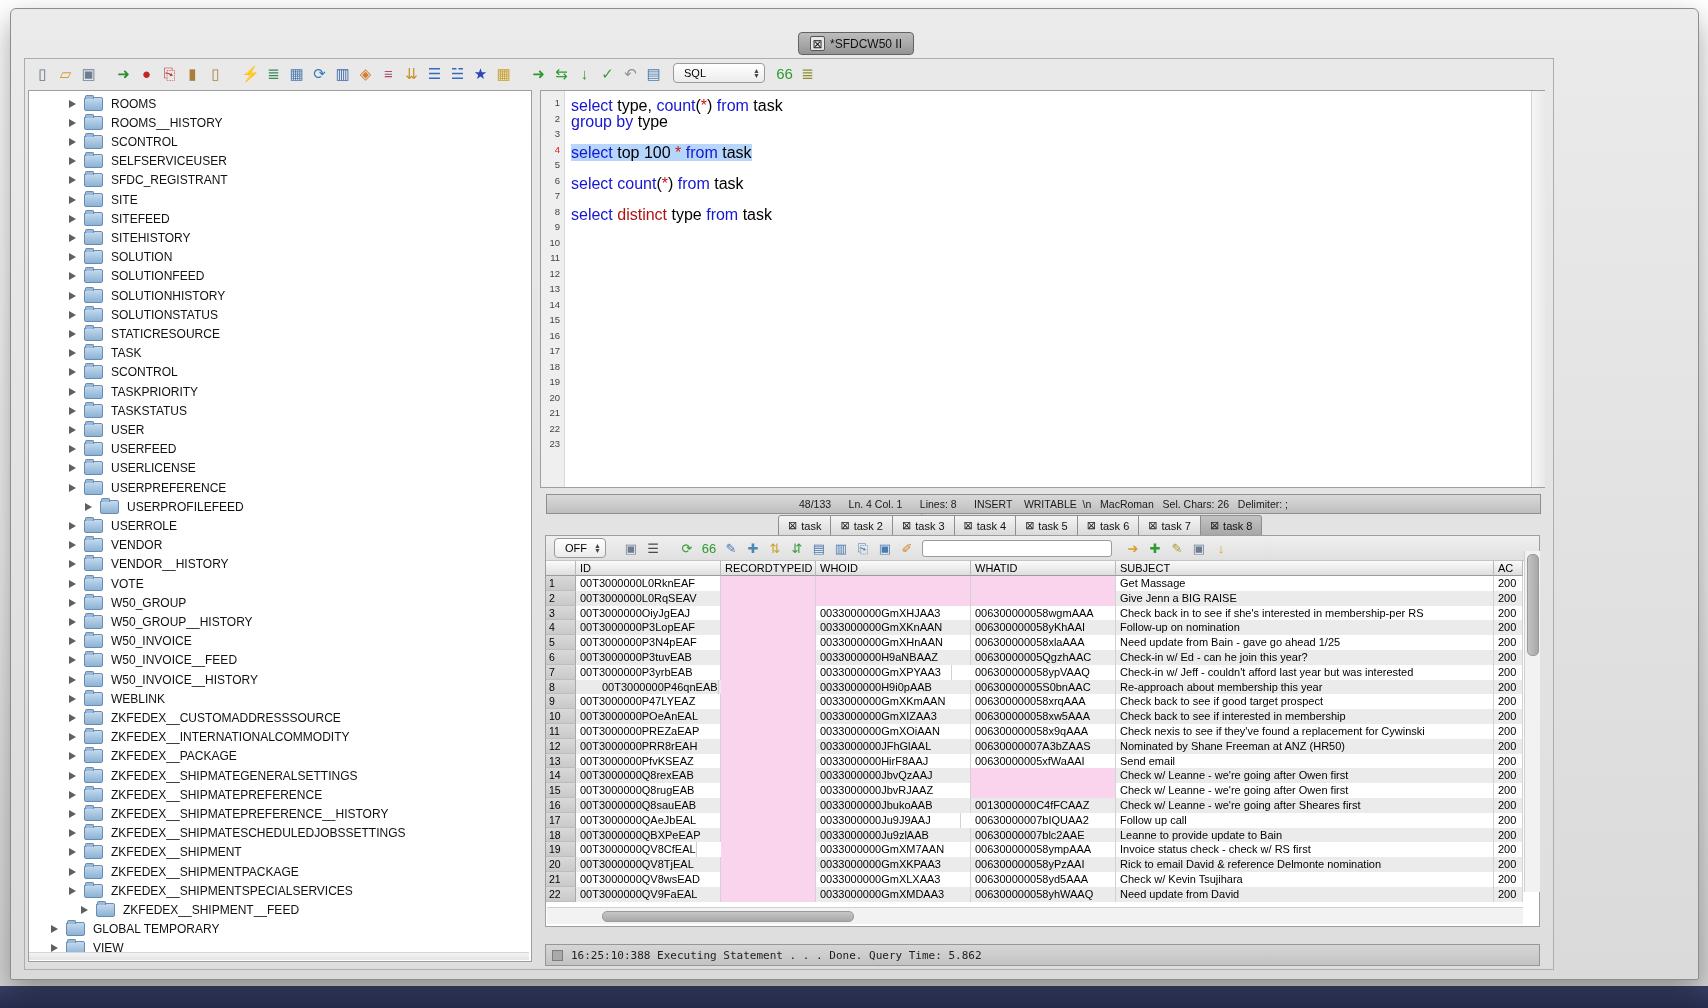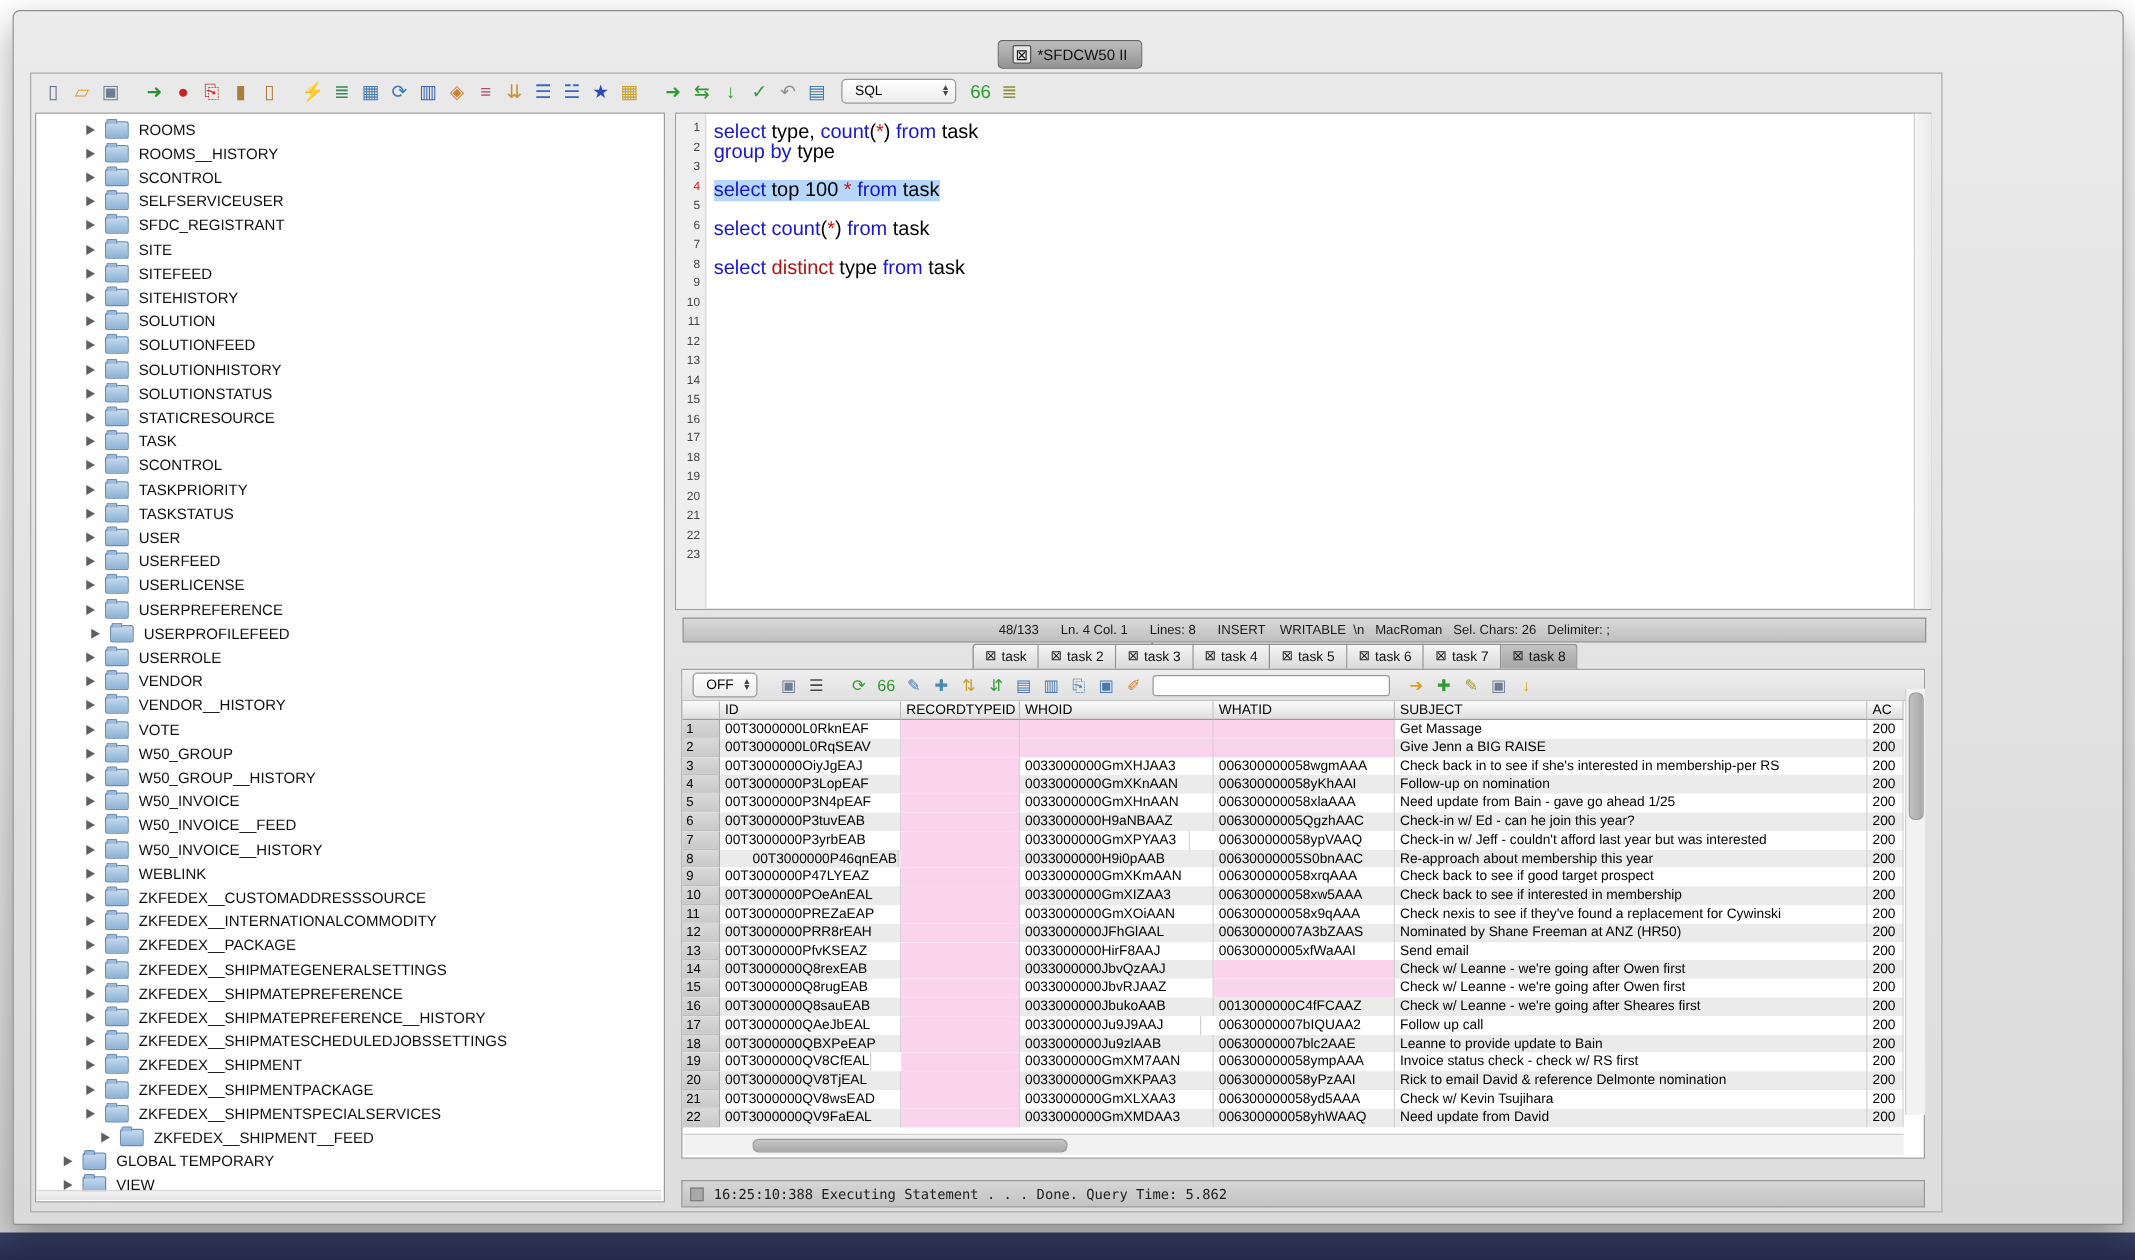--- a/index.html
+++ b/index.html
@@ -298,21 +298,21 @@
     <div class="tree-row" style="top: 367.8px; left: 40px;">
       <div class="tri"></div>
       <div class="folder"></div>
       <div>USERLICENSE</div>
     </div>
     <div class="tree-row" style="top: 387px; left: 40px;">
       <div class="tri"></div>
       <div class="folder"></div>
       <div>USERPREFERENCE</div>
     </div>
-    <div class="tree-row" style="top: 406.2px; left: 44px;">
+    <div class="tree-row" style="top: 406.2px; left: 56px;">
       <div class="tri"></div>
       <div class="folder"></div>
       <div>USERPROFILEFEED</div>
     </div>
     <div class="tree-row" style="top: 425.4px; left: 40px;">
       <div class="tri"></div>
       <div class="folder"></div>
       <div>USERROLE</div>
     </div>
     <div class="tree-row" style="top: 444.6px; left: 40px;">

